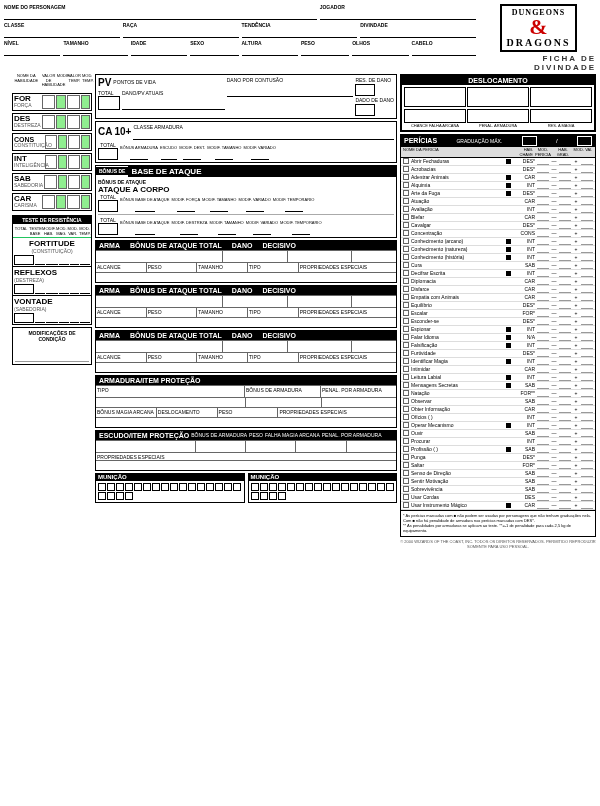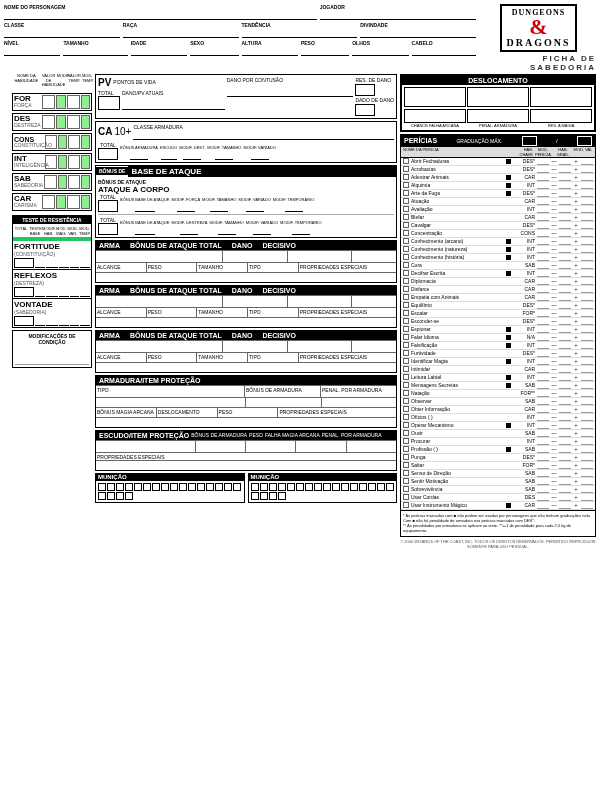--- a/index.html
+++ b/index.html
@@ -292,21 +292,21 @@
         </div>
       </div>
     </div>
 
     <div style="width:115px; flex-shrink:0; text-align:center;">
       <div class="dnd-logo-box">
         <div class="dnd-top">DUNGEONS</div>
         <div class="dnd-middle"><span class="amp">&amp;</span></div>
         <div class="dnd-bottom">DRAGONS</div>
       </div>
-      <div class="ficha-title">FICHA DE SABEDORIA</div>
+      <div class="ficha-title">FICHA DE DIVINDADE</div>
     </div>
   </div>
 
   <div style="display:flex; gap:3px; margin-top:1px;">
 
     <div style="width:80px; flex-shrink:0;margin-left:8px;">
 
       <div style="display:flex; gap:1px; margin-bottom:1px; height:18px;">
         <div style="font-size:4px; width:30px; text-align:center; line-height:1.2;">NOME DA<br>HABILIDADE</div>
         <div style="font-size:4px; width:14px; text-align:center; line-height:1.2;">VALOR DE<br>HABILIDADE</div>
@@ -398,21 +398,21 @@
 
         <div style="display:flex; gap:1px; padding:0 1px; margin-bottom:1px;">
           <div style="width:22px; font-size:4px; text-align:center;">TOTAL</div>
           <div style="width:12px; font-size:4px; text-align:center;">TESTE BASE</div>
           <div style="width:13px; font-size:4px; text-align:center;">MODIF. HAB.</div>
           <div style="width:11px; font-size:4px; text-align:center;">MOD. MÁG.</div>
           <div style="width:11px; font-size:4px; text-align:center;">MOD. VAR.</div>
           <div style="width:11px; font-size:4px; text-align:center;">MOD. TEMP.</div>
         </div>
 
-        <div style="border-top:4px solid #22c55e; padding:1px;">
+        <div style="border-top:1px solid #22c55e; padding:1px;text-align:center;">
           <div style="font-size:8px; font-weight:900; font-family:'Arial Black',Arial,sans-serif; text-transform:uppercase;">FORTITUDE</div>
           <div style="font-size:5px; color:#555;">(CONSTITUIÇÃO)</div>
           <div style="display:flex; gap:1px; margin-top:1px;">
             <div style="width:22px; height:10px; border:1px solid #000;"></div>
             <div style="width:12px; height:10px; border-bottom:1px solid #000;"></div>
             <div style="width:13px; height:10px; border-bottom:1px solid #000;"></div>
             <div style="width:11px; height:10px; border-bottom:1px solid #000;"></div>
             <div style="width:11px; height:10px; border-bottom:1px solid #000;"></div>
             <div style="width:11px; height:10px; border-bottom:1px solid #000;"></div>
           </div>
@@ -480,21 +480,21 @@
             <div style="border:1px solid #000; width:20px; height:12px;"></div>
             <div style="font-size:5px;">DADO DE DANO</div>
             <div style="border:1px solid #000; width:20px; height:12px;"></div>
           </div>
         </div>
       </div>
 
       <div class="bordered mb1" style="padding:2px;">
         <div style="display:flex; align-items:center; gap:2px; margin-bottom:2px;">
           <div style="font-size:10px; font-weight:900; font-family:'Arial Black',Arial,sans-serif;">CA</div>
-          <div style="font-size:10px; font-weight:normal;">10+</div>
+          <div style="font-size:10px; font-weight:bold;">10+</div>
           <div style="flex:1;">
             <div style="font-size:5px;">CLASSE ARMADURA</div>
             <div style="border-bottom:1px solid #000; height:10px;"></div>
           </div>
         </div>
         <div style="display:flex; gap:2px; align-items:flex-end;">
           <div style="display:flex;flex-direction:column; align-items:center;">
             <span style="font-size:5px;">TOTAL</span>
             <div style="border:1px solid #000; width:20px; height:12px;"></div>
           </div>

